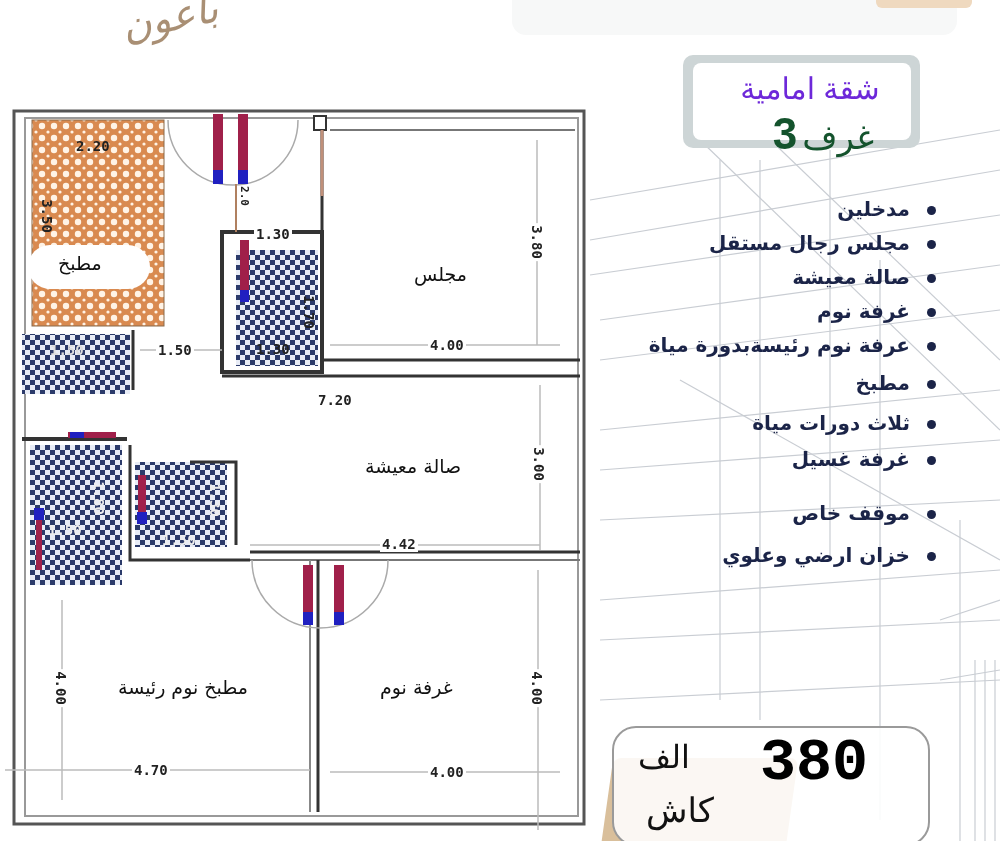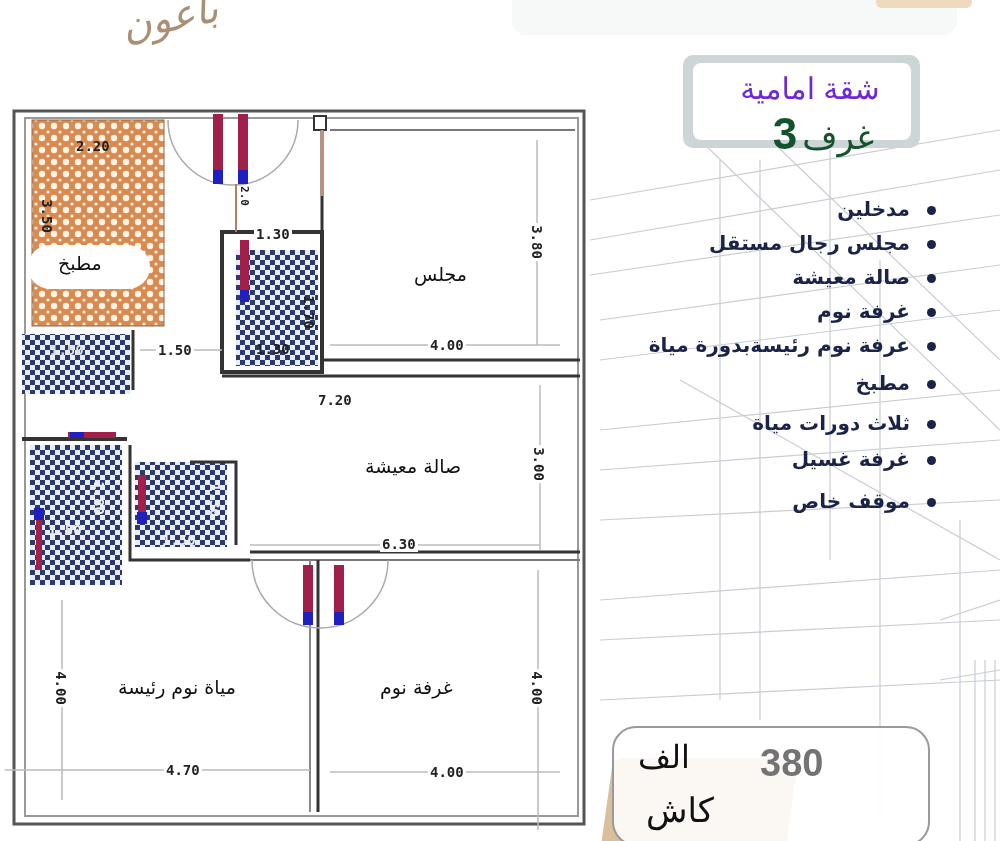--- a/index.html
+++ b/index.html
@@ -27,21 +27,21 @@
   .title-sub .word { font-family: "Liberation Sans", sans-serif; font-size: 34px; margin-right: 6px; }
 
   
   .features { position: absolute; right: 58px; top: 192px; width: 420px; list-style: none; direction: rtl; }
   .features li { position: relative; font-family: "DejaVu Sans", sans-serif; font-weight: bold; color: #1b2448; font-size: 20px; height: 34px; line-height: 34px; padding-right: 32px; white-space: nowrap; }
   .features li .bullet { position: absolute; right: 6px; top: 14px; width: 9px; height: 9px; border-radius: 50%; background: #1b2448; }
 
   
   .price-accent { position: absolute; left: 607px; top: 758px; width: 185px; height: 90px; background: #d9bf9b; border-radius: 8px; transform: skewX(-8deg); }
   .price-card { position: absolute; left: 612px; top: 726px; width: 318px; height: 120px; background: rgba(255,255,255,0.88); border: 2px solid #9a9a9a; border-radius: 24px; }
-  .price-num { position: absolute; left: 760px; top: 730px; font-family: Liberation Sans, sans-serif; font-weight: bold; font-size: 38px; color: #737373; line-height: 66px; }
+  .price-num { position: absolute; left: 760px; top: 730px; font-family: Liberation Mono, monospace; font-weight: bold; font-size: 60px; color: #000000; line-height: 66px; }
   .price-unit1 { position: absolute; left: 638px; top: 738px; width: 70px; text-align: left; font-family: "Liberation Sans", sans-serif; font-size: 32px; color: #111; direction: rtl; }
   .price-unit2 { position: absolute; left: 640px; top: 790px; width: 80px; text-align: center; font-family: "Liberation Sans", sans-serif; font-size: 34px; color: #111; direction: rtl; }
 
   
   .plan { position: absolute; left: 0; top: 100px; width: 600px; height: 741px; }
   .room-label { position: absolute; font-family: "DejaVu Sans", sans-serif; font-size: 19px; color: #111; direction: rtl; white-space: nowrap; }
   .dim { position: absolute; font-family: "DejaVu Sans Mono", monospace; font-weight: bold; font-size: 14px; color: #222; background: #fff; padding: 0 2px; line-height: 16px; }
   .dim.v { transform: rotate(90deg); transform-origin: center; }
   .kitchen-cloud { position: absolute; left: 28px; top: 145px; width: 122px; height: 44px; background: #fff; border-radius: 22px; }
 </style>
@@ -94,21 +94,22 @@
 
 <ul class="features">
   <li><span class="bullet"></span><span>مدخلين</span></li>
   <li><span class="bullet"></span><span>مجلس رجال مستقل</span></li>
   <li><span class="bullet"></span><span>صالة معيشة</span></li>
   <li><span class="bullet"></span><span>غرفة نوم</span></li>
   <li><span class="bullet"></span><span>عرفة نوم رئيسةبدورة مياة</span></li>
   <li style="margin-top:4px"><span class="bullet"></span><span>مطبخ</span></li>
   <li style="margin-top:6px"><span class="bullet"></span><span>ثلاث دورات مياة</span></li>
   <li style="margin-top:2px"><span class="bullet"></span><span>غرفة غسيل</span></li>
-  <li style="margin-top:8px"><span class="bullet"></span><span>موقف خاص</span></li>
+  <li style="margin-top:20px"><span class="bullet"></span><span>موقف خاص</span></li>
+  <li style="margin-top:8px"><span class="bullet"></span><span>خزان ارضي وعلوي</span></li>
 </ul>
 
 <div class="plan">
   <svg width="600" height="741" viewBox="0 100 600 741" style="position:absolute;left:0;top:0">
     <defs>
       <pattern id="kitchenTile" width="12" height="12" patternUnits="userSpaceOnUse">
         <rect width="12" height="12" fill="#d98a50"></rect>
         <circle cx="6" cy="6" r="3.2" fill="#fff3e6"></circle>
         <circle cx="0" cy="0" r="1.6" fill="#fff3e6"></circle>
         <circle cx="12" cy="0" r="1.6" fill="#fff3e6"></circle>
@@ -189,42 +190,42 @@
       <line x1="5" y1="770" x2="310" y2="770"></line>
       <line x1="330" y1="772" x2="560" y2="772"></line>
       <line x1="538" y1="570" x2="538" y2="830"></line>
     </g>
   </svg>
 
   <div class="kitchen-cloud"></div>
   <div class="room-label" style="left:58px;top:152px;">مطبخ</div>
   <div class="room-label" style="left:414px;top:132px;margin-top:31px;">مجلس</div>
   <div class="room-label" style="left:365px;top:355px;">صالة معيشة</div>
-  <div class="room-label" style="left:118px;top:576px;">مياة نوم رئيسة</div>
+  <div class="room-label" style="left:118px;top:576px;">مطبخ نوم رئيسة</div>
   <div class="room-label" style="left:380px;top:576px;">غرفة نوم</div>
 
   <div class="dim" style="left:74px;top:38px;background:transparent;">2.20</div>
   <div class="dim v" style="left:28px;top:108px;background:transparent;">3.50</div>
   <div class="dim v" style="left:232px;top:88px;background:transparent;font-size:11px;">2.0</div>
   <div class="dim" style="left:254px;top:126px;">1.30</div>
   <div class="dim v" style="left:290px;top:204px;background:transparent;">1.70</div>
   <div class="dim" style="left:254px;top:241px;background:transparent;">1.30</div>
   <div class="dim v" style="left:518px;top:134px;">3.80</div>
   <div class="dim" style="left:428px;top:237px;">4.00</div>
   <div class="dim" style="left:48px;top:242px;background:transparent;color:#ddd;">1.50</div>
   <div class="dim" style="left:156px;top:242px;">1.50</div>
   <div class="dim" style="left:316px;top:292px;">7.20</div>
   <div class="dim v" style="left:520px;top:356px;">3.00</div>
-  <div class="dim" style="left:380px;top:436px;">6.30</div>
+  <div class="dim" style="left:380px;top:436px;">4.42</div>
   <div class="dim v" style="left:80px;top:390px;background:transparent;color:#eee;">1.80</div>
   <div class="dim" style="left:46px;top:422px;background:transparent;color:#eee;">1.50</div>
   <div class="dim v" style="left:196px;top:392px;background:transparent;color:#eee;">1.30</div>
   <div class="dim" style="left:160px;top:432px;background:transparent;color:#eee;">1.50</div>
   <div class="dim v" style="left:42px;top:580px;">4.00</div>
-  <div class="dim" style="left:164px;top:662px;">4.70</div>
+  <div class="dim" style="left:132px;top:662px;">4.70</div>
   <div class="dim v" style="left:518px;top:580px;">4.00</div>
   <div class="dim" style="left:428px;top:664px;">4.00</div>
 </div>
 
 <div class="price-accent"></div>
 <div class="price-card"></div>
 <div class="price-num">380</div>
 <div class="price-unit1">الف</div>
 <div class="price-unit2">كاش</div>
 

